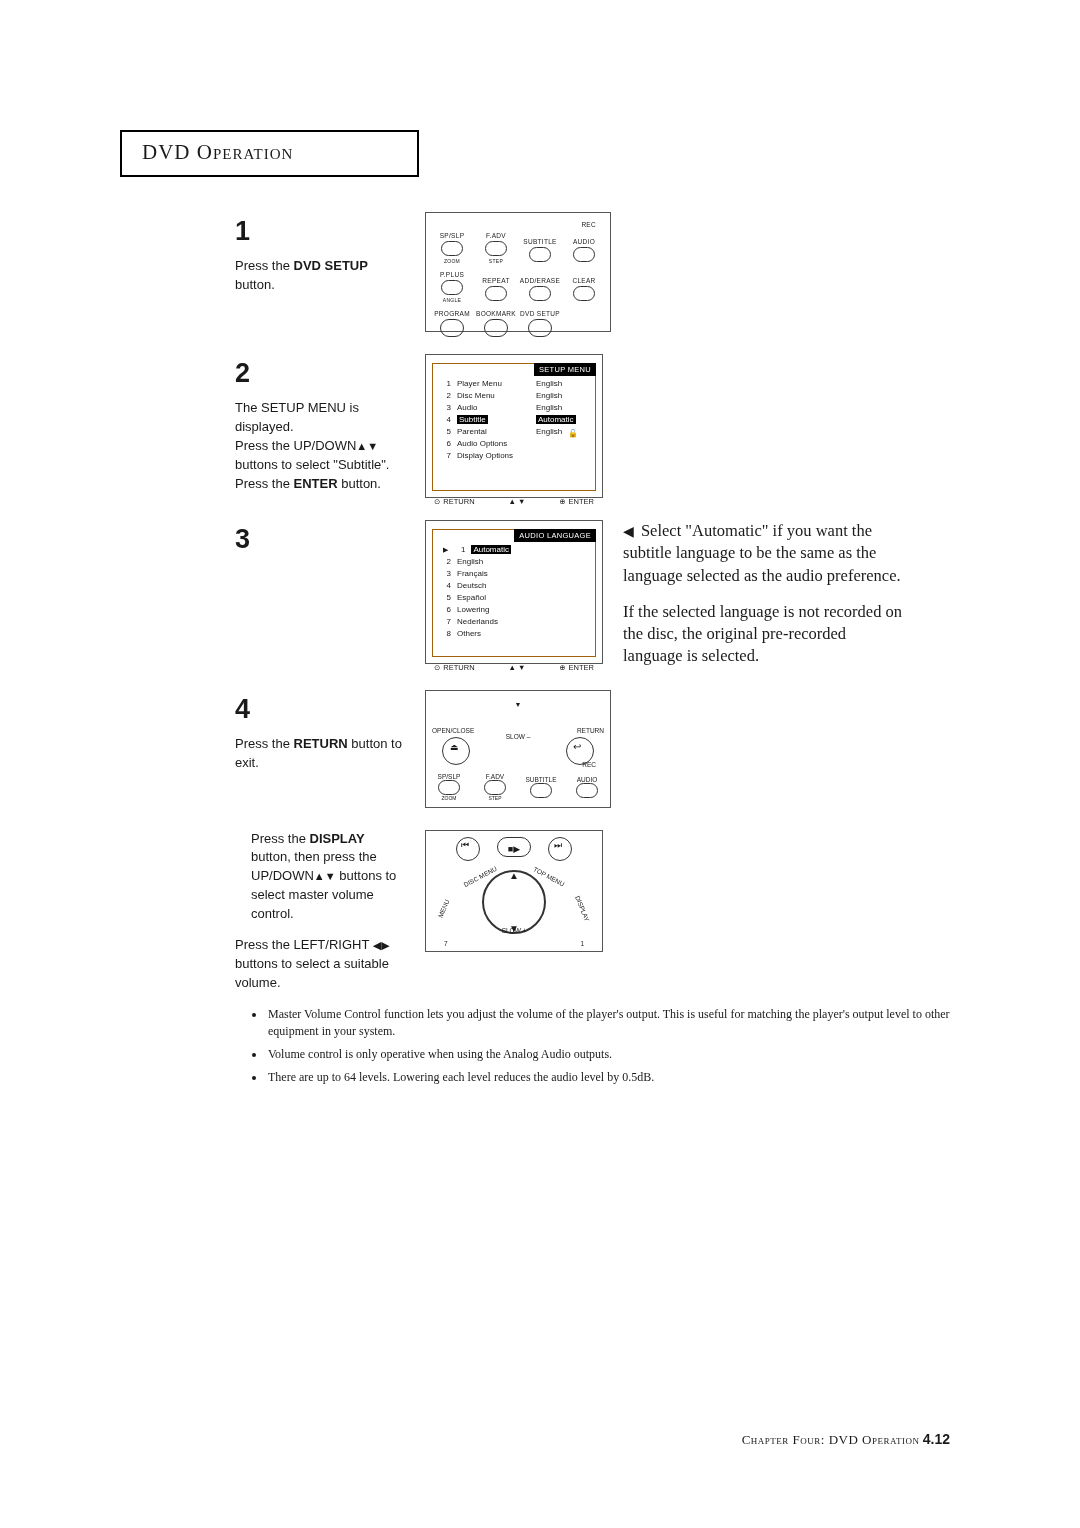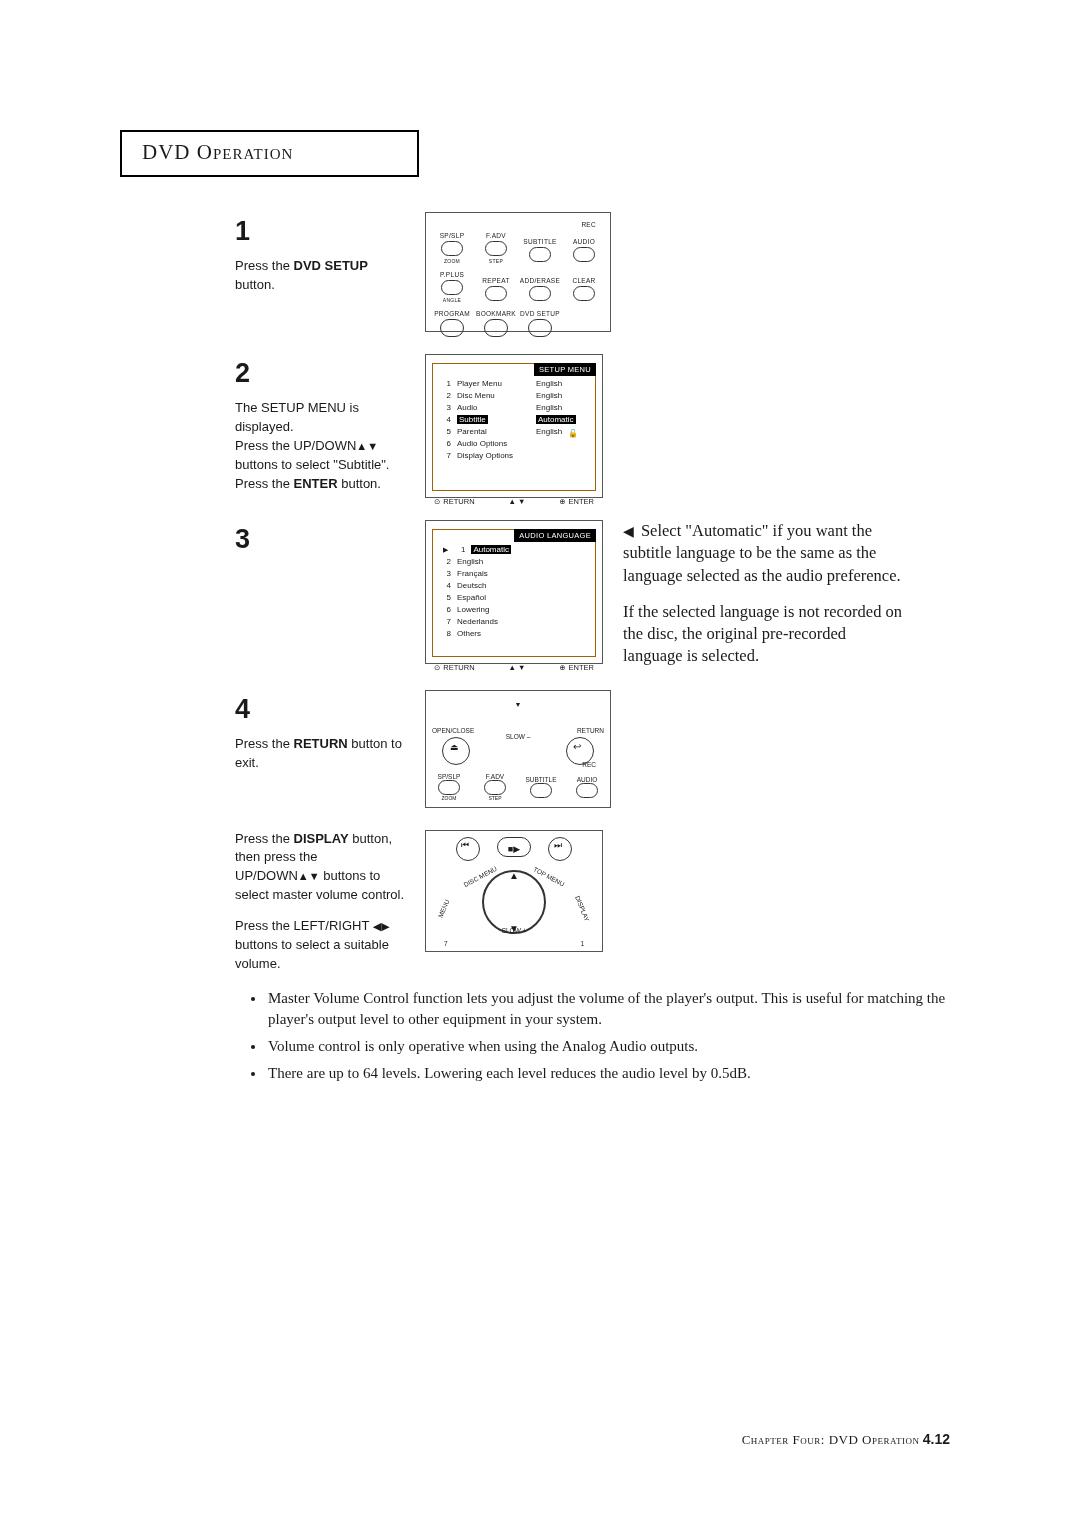--- a/index.html
+++ b/index.html
@@ -134,21 +134,21 @@
     margin-bottom: 16px;
   }
   .vol-row { display:flex; gap:20px; margin-left:115px;}
   .vol-text { width:170px; font-family: Helvetica, Arial, sans-serif; font-size:13px; line-height:1.45;}
   .vol-panel {
     border:1px solid #555; width:176px; height:120px;
     position:relative;
   }
   .bullets {
     font-family:"Times New Roman",Times,serif;
-    font-size:15px; line-height:1.4;
+    font-size:12px; line-height:1.4;
     margin:14px 0 0 130px;
     padding-left: 16px;
     width:700px;
   }
   .bullets li { margin-bottom:6px; padding-left:2px;}
   .footer {
     position:absolute;
     bottom:80px; right:130px;
     font-family:"Times New Roman",Times,serif;
     font-size:13px;
@@ -416,21 +416,21 @@
             </div>
         </div>
       </div>
     </div>
 
   </div>
 
 
   <div class="vol-row">
     <div class="vol-text">
-      <p style="margin:0 0 12px 0;"><span>Press the </span><b>DISPLAY</b><span> button, then press the UP/DOWN</span><span class="arrow-glyph">▲▼</span><span> buttons to select master volume control.</span></p>
+      <p style="margin:0 0 12px 16px;"><span>Press the </span><b>DISPLAY</b><span> button, then press the UP/DOWN</span><span class="arrow-glyph">▲▼</span><span> buttons to select master volume control.</span></p>
       <p style="margin:0;"><span>Press the LEFT/RIGHT </span><span class="arrow-glyph">◀▶</span><span> buttons to select a suitable volume.</span></p>
     </div>
     <div class="vol-panel">
 
       <span class="remote-arc" style="left:30px; top:6px; width:22px; height:22px;">
           <span class="skip-sym" style="position:absolute;left:4px;top:2px;font-size:9px;"></span>
         </span>
       <span style="position:absolute; left:50%; top:6px; transform:translateX(-50%); border:1px solid #333; border-radius:10px; width:32px; height:18px; text-align:center;"><span class="stop-sym" style="font-size:9px;"></span><span class="play-sym" style="font-size:9px;"></span></span>
       <span class="remote-arc" style="right:30px; top:6px; width:22px; height:22px;">
           <span class="skipf-sym" style="position:absolute;left:5px;top:2px;font-size:9px;"></span>

